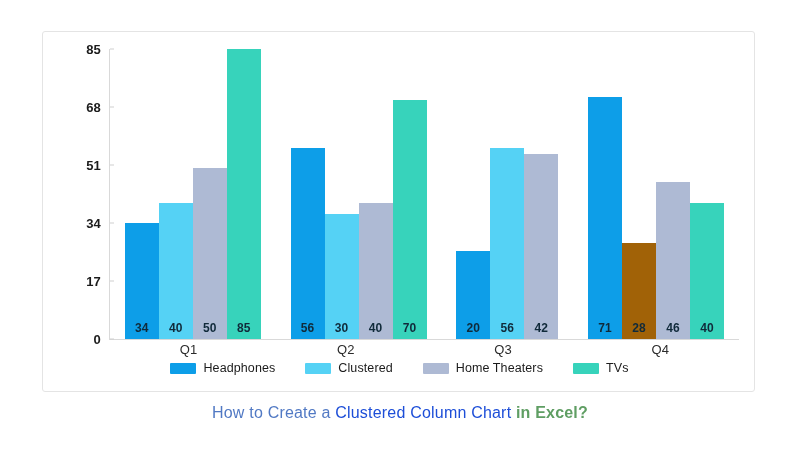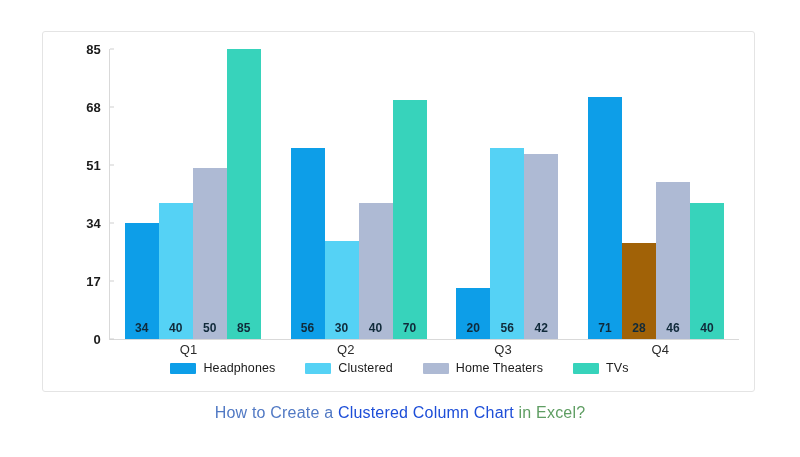--- a/index.html
+++ b/index.html
@@ -222,38 +222,38 @@
             </div>
           </div>
         </div>
         <div class="bar-group">
           <div class="bar-wrap">
             <div class="bar" style="height: 191.059px; background: rgb(13, 158, 232);">
               <div class="bar-value">56</div>
             </div>
           </div>
           <div class="bar-wrap">
-            <div class="bar" style="height: 98px; background: rgb(85, 210, 245);">
+            <div class="bar" style="height: 125px; background: rgb(85, 210, 245);">
               <div class="bar-value">30</div>
             </div>
           </div>
           <div class="bar-wrap">
             <div class="bar" style="height: 136.471px; background: rgb(174, 186, 212);">
               <div class="bar-value">40</div>
             </div>
           </div>
           <div class="bar-wrap">
             <div class="bar" style="height: 238.824px; background: rgb(55, 211, 187);">
               <div class="bar-value">70</div>
             </div>
           </div>
         </div>
         <div class="bar-group">
           <div class="bar-wrap">
-            <div class="bar" style="height: 51px; background: rgb(13, 158, 232);">
+            <div class="bar" style="height: 88px; background: rgb(13, 158, 232);">
               <div class="bar-value">20</div>
             </div>
           </div>
           <div class="bar-wrap">
             <div class="bar" style="height: 191.059px; background: rgb(85, 210, 245);">
               <div class="bar-value">56</div>
             </div>
           </div>
           <div class="bar-wrap">
             <div class="bar" style="height: 185px; background: rgb(174, 186, 212);">
@@ -307,14 +307,14 @@
         <span class="legend-label">Home Theaters</span>
       </div>
       <div class="legend-item">
         <span class="legend-swatch" style="background: rgb(55, 211, 187);"></span>
         <span class="legend-label">TVs</span>
       </div>
     </div>
 </div>
 
 <div id="caption">
-  <span style="color: rgb(81, 121, 196);">How to Create a </span><span style="color: #1d4ed8;">Clustered Column Chart</span><span style="color: rgb(95, 158, 99);"> in Excel?</span>
+  <span style="color: rgb(81, 121, 196);">How to Create a </span><span style="color: #1d4ed8;">Clustered Column Chart</span><span style="color: rgb(95, 158, 99); font-weight: bold;"> in Excel?</span>
 </div>
 
 </body></html>

